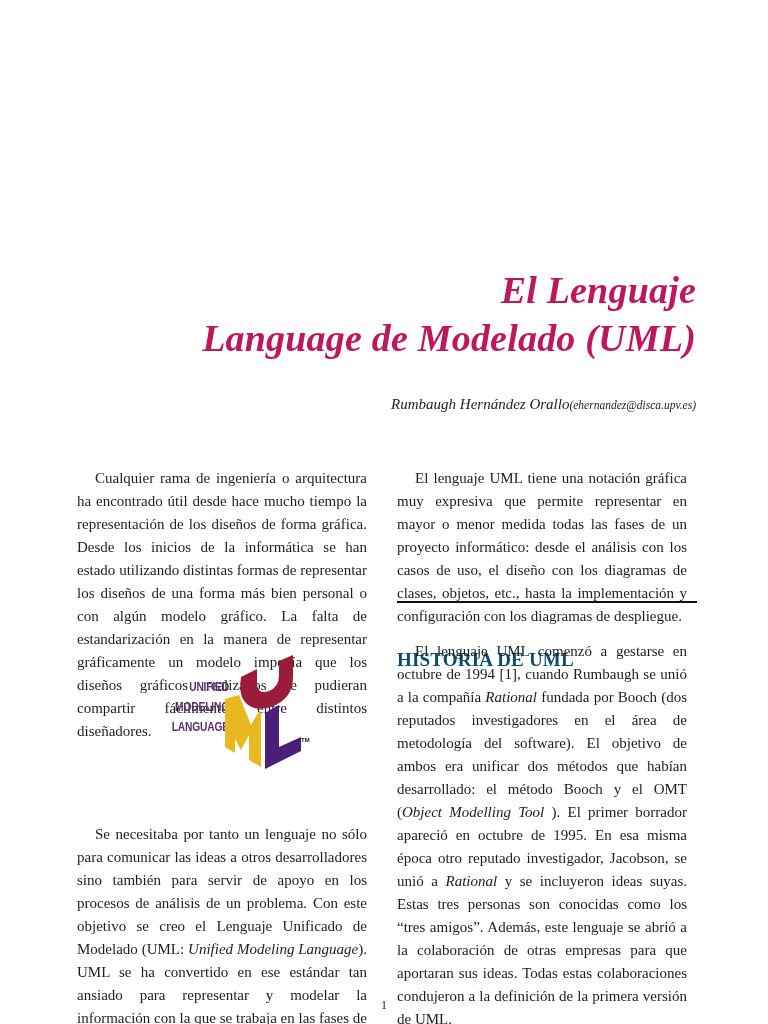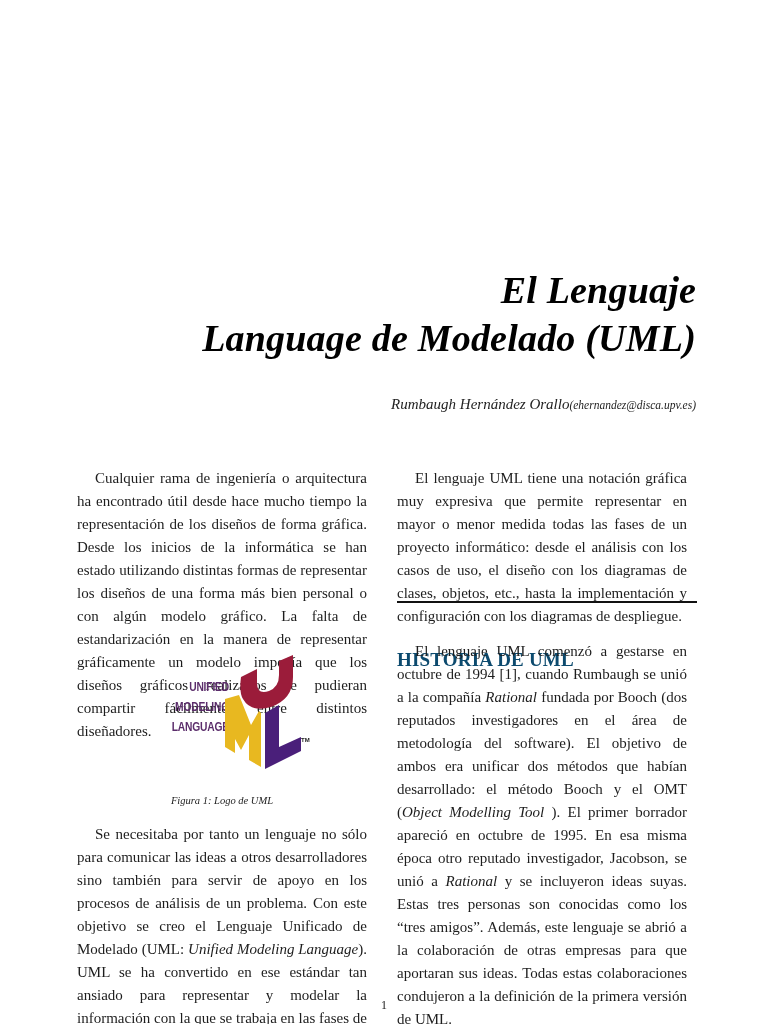--- a/index.html
+++ b/index.html
@@ -1,20 +1,20 @@
 <!DOCTYPE html>
 <html><head>
 <meta charset="utf-8">
 <style>
   * { margin: 0; padding: 0; box-sizing: border-box; }
   html, body { width: 768px; height: 1024px; background: #ffffff; overflow: hidden; }
   body { position: relative; font-family: "Liberation Serif", "DejaVu Serif", serif; color: #1a1a1a; }
 
   .title-block { position: absolute; right: 72px; top: 266px; text-align: right; }
-  .title-line { font-family: "Liberation Serif", serif; font-style: italic; font-weight: bold; font-size: 38px; line-height: 48px; color: #000000; letter-spacing: 0.2px; }
+  .title-line { font-family: "Liberation Serif", serif; font-style: italic; font-weight: bold; font-size: 38px; line-height: 48px; color: #be185d; letter-spacing: 0.2px; }
 
   .author { position: absolute; right: 72px; top: 396px; font-style: italic; font-size: 15px; color: #222; }
   .author .email { font-size: 11.5px; font-family: Liberation Serif, serif; }
 
   .col { position: absolute; width: 290px; font-size: 15px; line-height: 23px; text-align: justify; color: #1d1d1d; }
   .col-left { left: 77px; top: 467px; }
   .col-right { left: 397px; top: 467px; }
   .col p { text-indent: 18px; hyphens: auto; }
 
   .figure { position: absolute; left: 77px; top: 645px; width: 290px; height: 170px; }
@@ -59,21 +59,20 @@
     <svg width="90" height="115" viewBox="0 0 90 115">
 
       <path d="M20 22 L36 14 L36 28 Q36 40 48 36 Q58 32 58 20 L58 6 L72 0 L72 22 Q72 44 50 52 Q30 58 22 44 Q18 38 20 22 Z" fill="#9b1c3a"></path>
 
       <path d="M4 44 L18 40 L30 70 L38 56 L40 58 L40 112 L28 105 L28 80 L20 95 L14 84 L14 98 L4 92 Z" fill="#e8b820"></path>
 
       <path d="M44 58 L58 50 L58 92 L80 82 L80 96 L44 114 Z" fill="#4a1f7a"></path>
     </svg>
     <div class="tm">TM</div>
   </div>
-  <div class="caption">Figura 1: Logo de UML</div>
 </div>
 
 <div class="col col-left-2">
   <p><span>Se necesitaba por tanto un lenguaje no sólo para comunicar las ideas a otros desarrolladores sino también para servir de apoyo en los procesos de análisis de un problema. Con este objetivo se creo el Lenguaje Unificado de Modelado (UML: </span><i>Unified Modeling Language</i><span>). UML se ha convertido en ese estándar tan ansiado para representar y modelar la información con la que se trabaja en las fases de análisis y, especialmente, de diseño.</span></p>
 </div>
 
 <div class="col col-right">
   <p>El lenguaje UML tiene una notación gráfica muy expresiva que permite representar en mayor o menor medida todas las fases de un proyecto informático: desde el análisis con los casos de uso, el diseño con los diagramas de clases, objetos, etc., hasta la implementación y configuración con los diagramas de despliegue.</p>
 </div>
 

